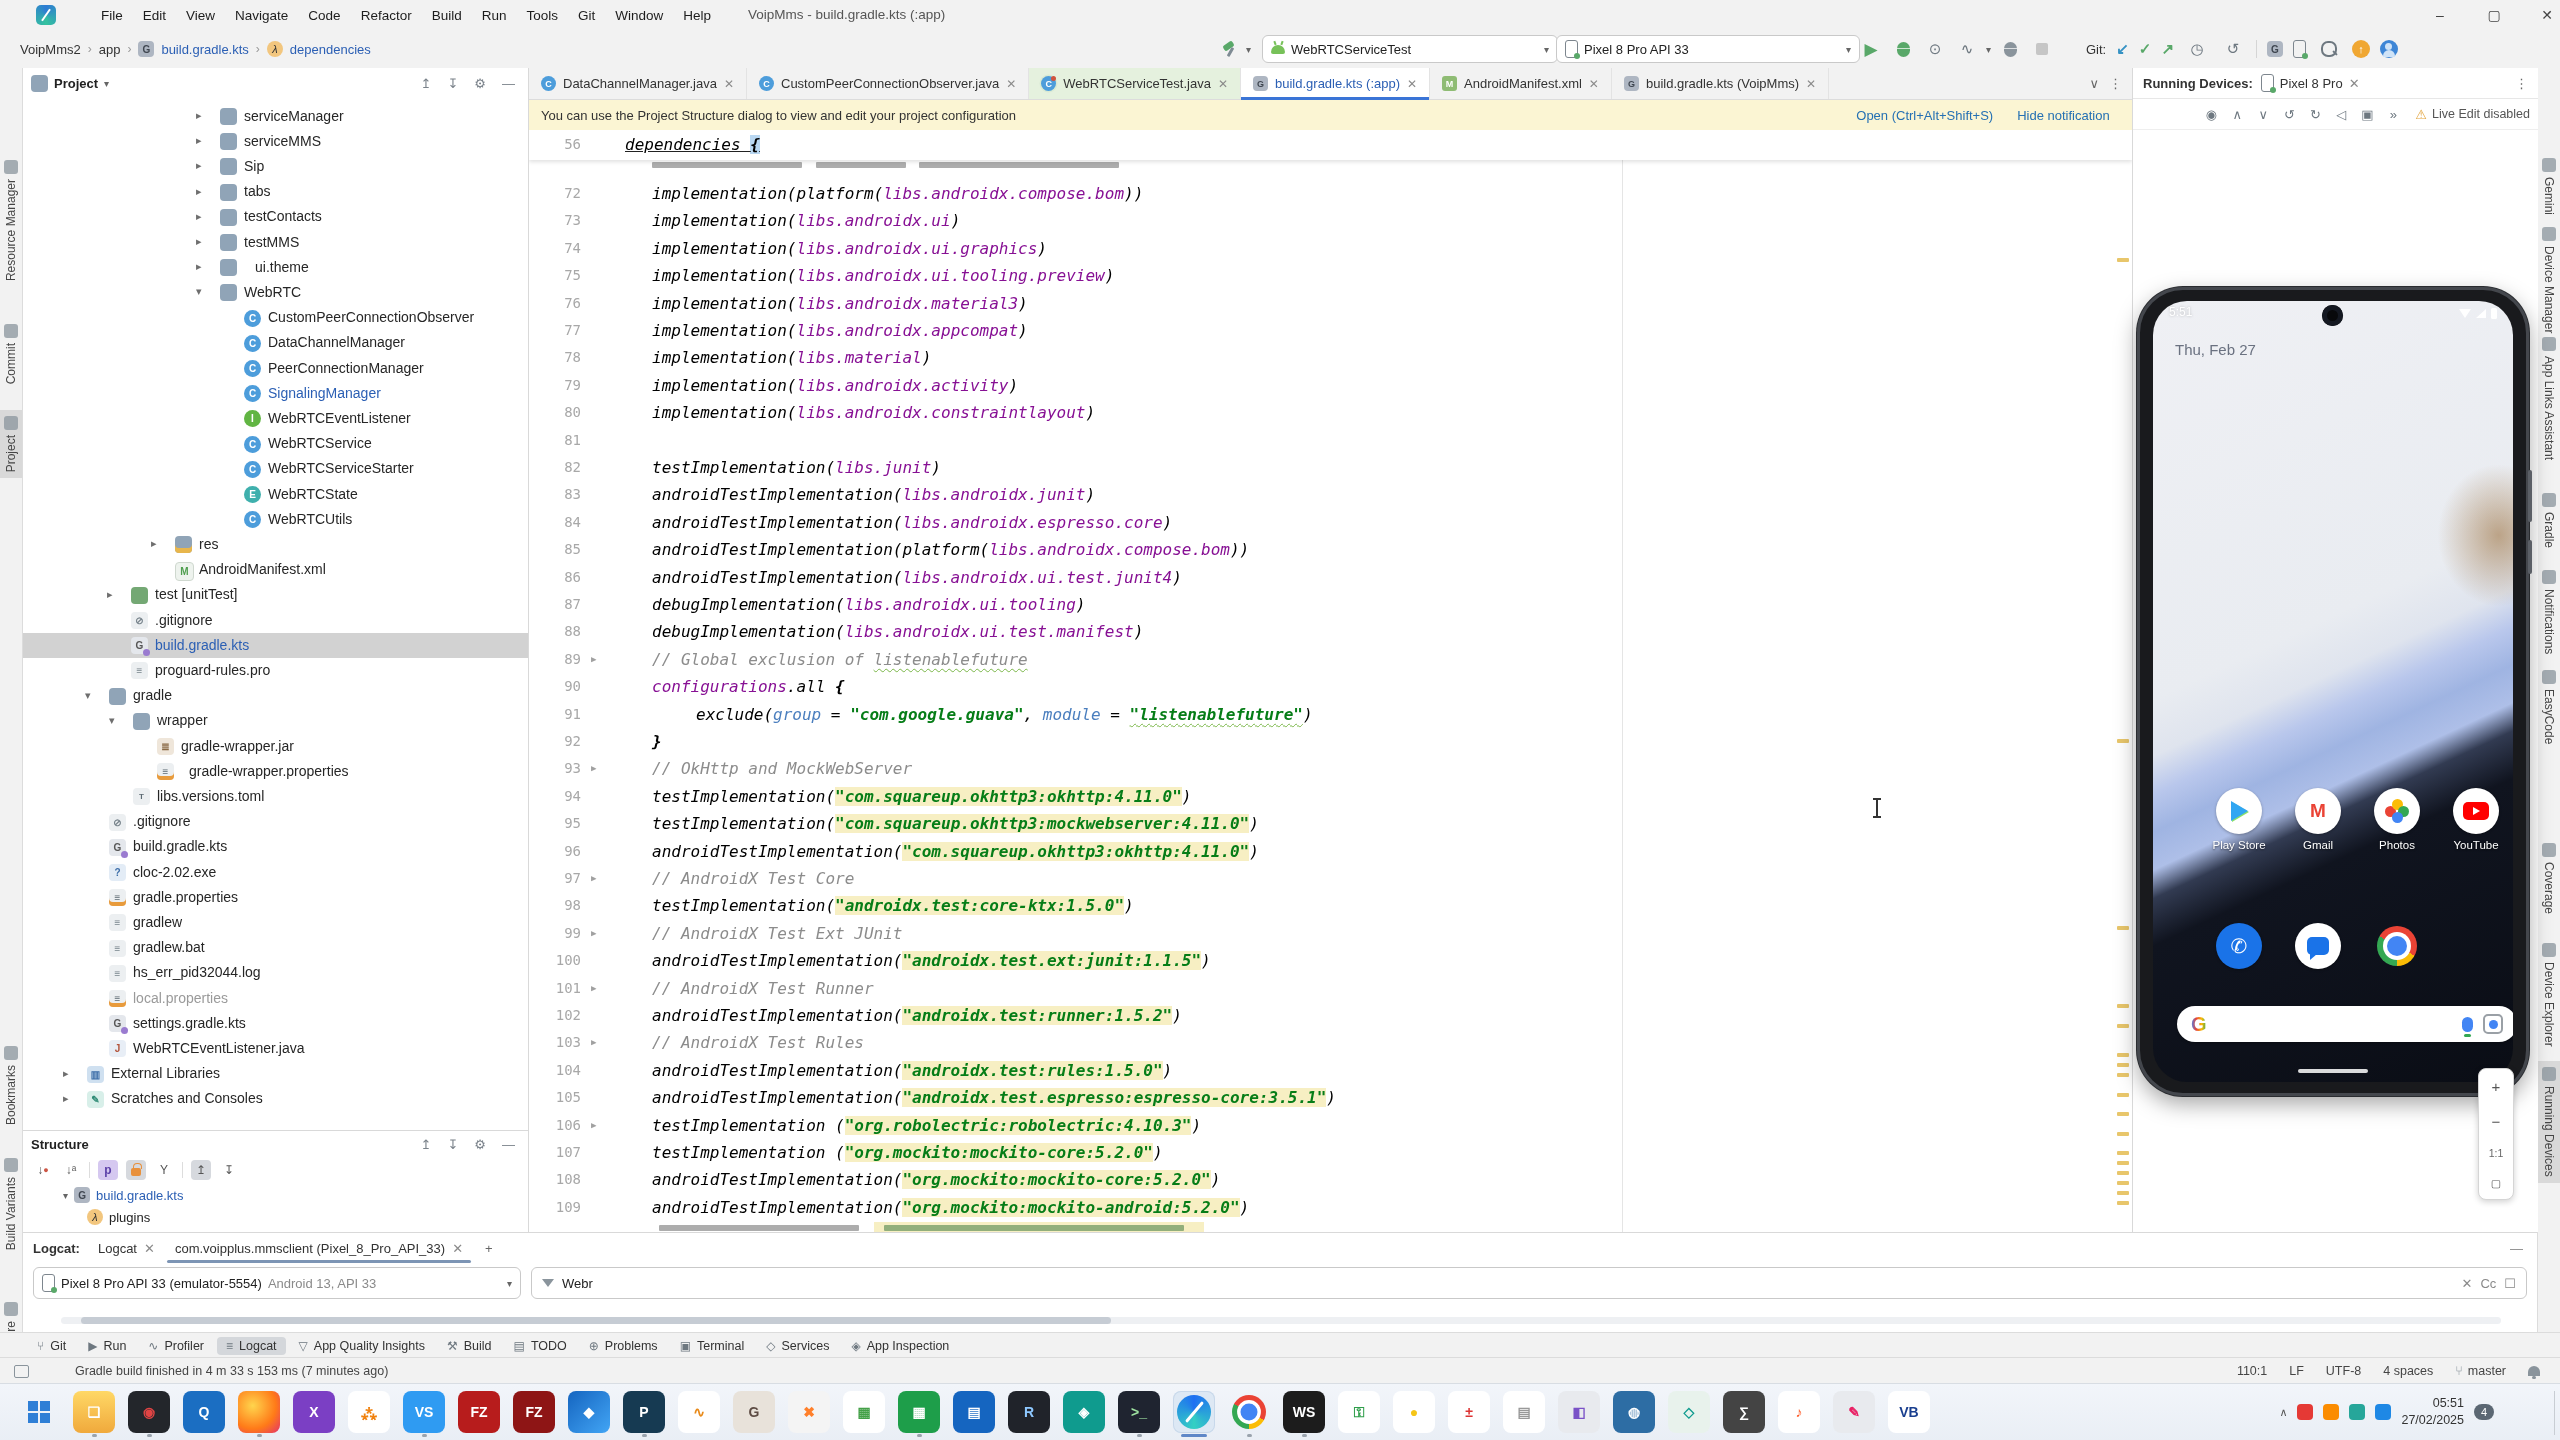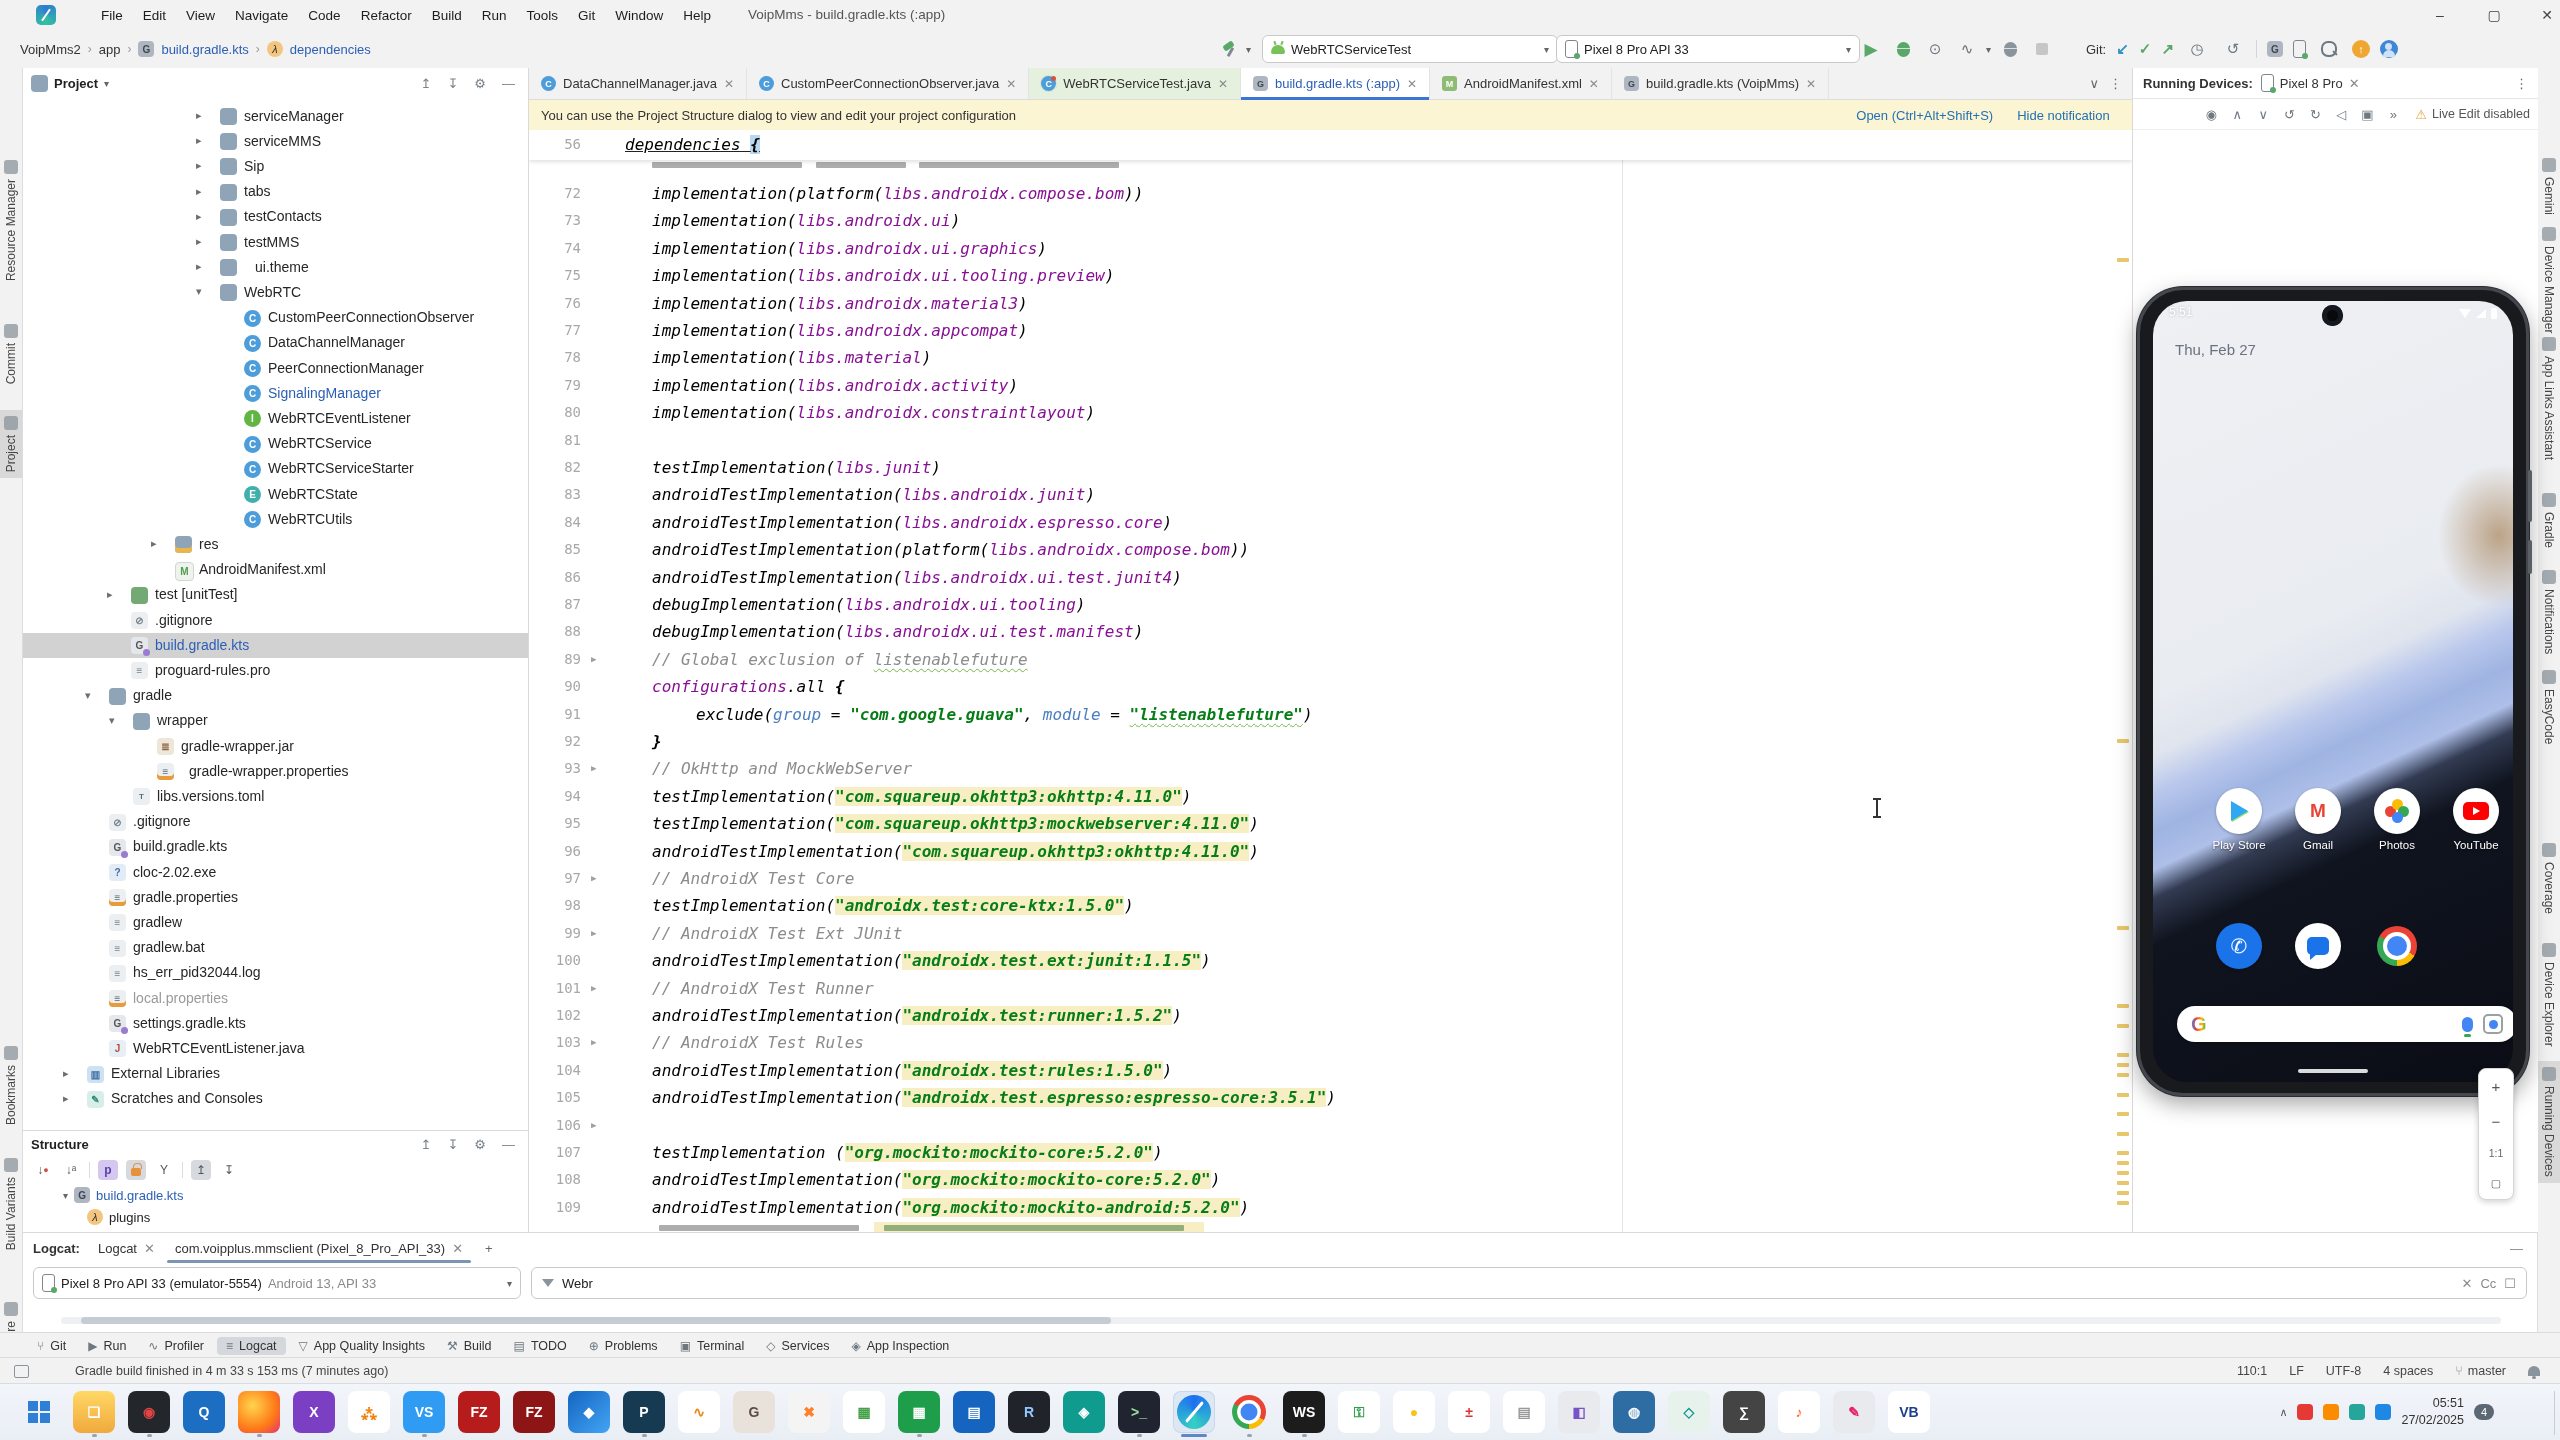--- a/index.html
+++ b/index.html
@@ -660,21 +660,21 @@
         <div class="cline" style="top: 707.6px; left: 0px; width: 1603px;"><span class="lnum">96</span><span class="ctext" style="left: 123px;"><span class="sg-f">androidTestImplementation(</span><span class="sg-hl">"com.squareup.okhttp3:okhttp:4.11.0"</span><span class="sg-f">)</span></span></div>
         <div class="cline" style="top: 735px; left: 0px; width: 1603px;"><span class="lnum">97</span><span class="fold">▶</span><span class="ctext" style="left: 123px;"><span class="sg-c">// AndroidX Test Core</span></span></div>
         <div class="cline" style="top: 762.4px; left: 0px; width: 1603px;"><span class="lnum">98</span><span class="ctext" style="left: 123px;"><span class="sg-f">testImplementation(</span><span class="sg-hl">"androidx.test:core-ktx:1.5.0"</span><span class="sg-f">)</span></span></div>
         <div class="cline" style="top: 789.8px; left: 0px; width: 1603px;"><span class="lnum">99</span><span class="fold">▶</span><span class="ctext" style="left: 123px;"><span class="sg-c">// AndroidX Test Ext JUnit</span></span></div>
         <div class="cline" style="top: 817.2px; left: 0px; width: 1603px;"><span class="lnum">100</span><span class="ctext" style="left: 123px;"><span class="sg-f">androidTestImplementation(</span><span class="sg-hl">"androidx.test.ext:junit:1.1.5"</span><span class="sg-f">)</span></span></div>
         <div class="cline" style="top: 844.6px; left: 0px; width: 1603px;"><span class="lnum">101</span><span class="fold">▶</span><span class="ctext" style="left: 123px;"><span class="sg-c">// AndroidX Test Runner</span></span></div>
         <div class="cline" style="top: 872px; left: 0px; width: 1603px;"><span class="lnum">102</span><span class="ctext" style="left: 123px;"><span class="sg-f">androidTestImplementation(</span><span class="sg-hl">"androidx.test:runner:1.5.2"</span><span class="sg-f">)</span></span></div>
         <div class="cline" style="top: 899.4px; left: 0px; width: 1603px;"><span class="lnum">103</span><span class="fold">▶</span><span class="ctext" style="left: 123px;"><span class="sg-c">// AndroidX Test Rules</span></span></div>
         <div class="cline" style="top: 926.8px; left: 0px; width: 1603px;"><span class="lnum">104</span><span class="ctext" style="left: 123px;"><span class="sg-f">androidTestImplementation(</span><span class="sg-hl">"androidx.test:rules:1.5.0"</span><span class="sg-f">)</span></span></div>
         <div class="cline" style="top: 954.2px; left: 0px; width: 1603px;"><span class="lnum">105</span><span class="ctext" style="left: 123px;"><span class="sg-f">androidTestImplementation(</span><span class="sg-hl">"androidx.test.espresso:espresso-core:3.5.1"</span><span class="sg-f">)</span></span></div>
-        <div class="cline" style="top: 981.6px; left: 0px; width: 1603px;"><span class="lnum">106</span><span class="fold">▶</span></div>
+        <div class="cline" style="top: 981.6px; left: 0px; width: 1603px;"><span class="lnum">106</span><span class="fold">▶</span><span class="ctext" style="left: 123px;"><span class="sg-f">testImplementation (</span><span class="sg-hl">"org.robolectric:robolectric:4.10.3"</span><span class="sg-f">)</span></span></div>
         <div class="cline" style="top: 1009px; left: 0px; width: 1603px;"><span class="lnum">107</span><span class="ctext" style="left: 123px;"><span class="sg-f">testImplementation (</span><span class="sg-hl">"org.mockito:mockito-core:5.2.0"</span><span class="sg-f">)</span></span></div>
         <div class="cline" style="top: 1036.4px; left: 0px; width: 1603px;"><span class="lnum">108</span><span class="ctext" style="left: 123px;"><span class="sg-f">androidTestImplementation(</span><span class="sg-hl">"org.mockito:mockito-core:5.2.0"</span><span class="sg-f">)</span></span></div>
         <div class="cline" style="top: 1063.8px; left: 0px; width: 1603px;"><span class="lnum">109</span><span class="ctext" style="left: 123px;"><span class="sg-f">androidTestImplementation(</span><span class="sg-hl">"org.mockito:mockito-android:5.2.0"</span><span class="sg-f">)</span></span></div>
       </div>
     <div id="sliver">
       <span class="smudge" style="left:123px;width:150px;"></span>
       <span class="smudge" style="left:287px;width:90px;"></span>
       <span class="smudge" style="left:390px;width:200px;"></span>
     </div>
     <div id="sticky">

